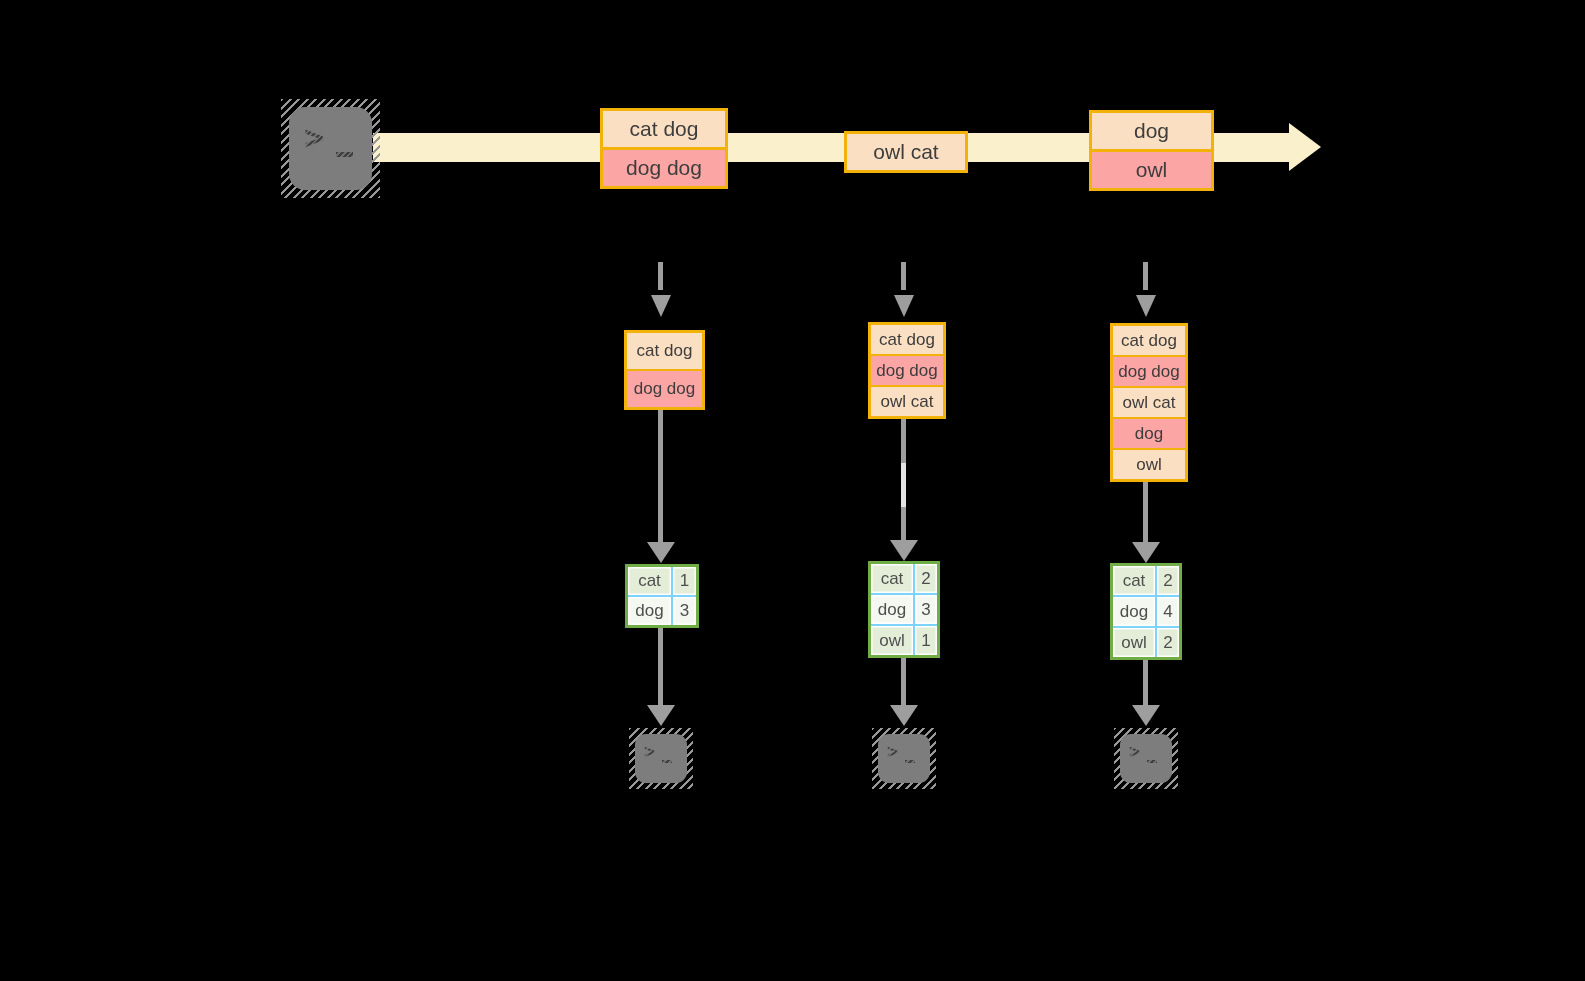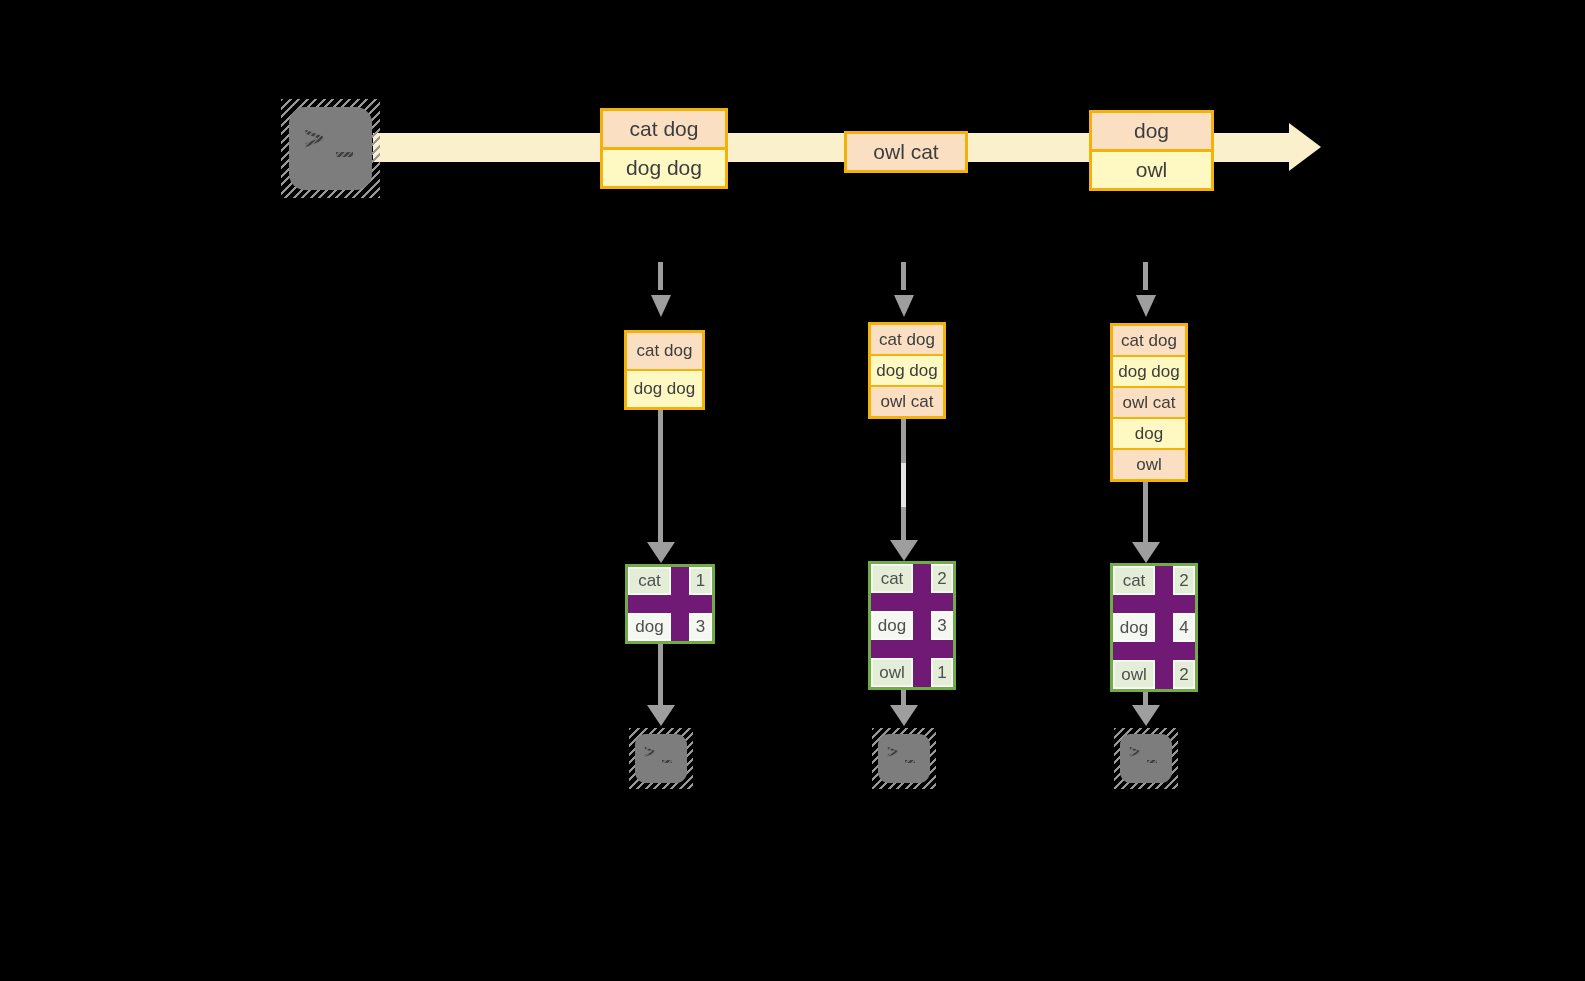--- a/index.html
+++ b/index.html
@@ -34,37 +34,37 @@
   }
   
   .obox{
     position:absolute;z-index:2;border:3px solid #f2b20a;background:#f2b20a;
     display:flex;flex-direction:column;
   }
   .obox.ev{gap:3px;}
   .obox.st{gap:2px;}
   .ocell{display:flex;align-items:center;justify-content:center;color:#3d3d3d;}
   .ocell.dark{background:#fbdfc2;}
-  .ocell.light{background:#fef9c3;}
+  .ocell.light{background:#fca5a5;}
   .ev .ocell{height:36px;font-size:21px;}
   .st .ocell{font-size:17px;}
   
   .vline{position:absolute;width:5px;background:#9e9e9e;z-index:0;}
   .vline.lt{background:#e4e4e4;z-index:2;}
   .dash{position:absolute;width:5px;height:28px;background:#9e9e9e;}
   .dhead{position:absolute;width:0;height:0;border-left:10px solid transparent;border-right:10px solid transparent;border-top:22px solid #9e9e9e;}
   .ahead{position:absolute;width:0;height:0;border-left:14px solid transparent;border-right:14px solid transparent;border-top:21px solid #9e9e9e;z-index:1;}
   
   .qband{
     position:absolute;left:695px;top:463px;width:428px;height:44px;background:#ffffff;z-index:1;
     display:flex;align-items:center;justify-content:center;
   }
   .qband span{font-size:34px;color:#262626;letter-spacing:0.5px;}
   
-  .gtable{position:absolute;z-index:2;border:3px solid #70ad47;background:#701a75;display:grid;gap:18px;}
+  .gtable{position:absolute;z-index:2;border:3px solid #70ad47;background:#7dd3fc;display:grid;gap:2px;}
   .gcell{
     display:flex;align-items:center;justify-content:center;
     color:#4f4f4f;font-size:17px;box-shadow:inset 0 0 0 1.5px #ffffff;
   }
   .gr-d{background:#e3edd8;}
   .gr-l{background:#f4f8f0;}
 </style>
 </head>
 <body>
 

